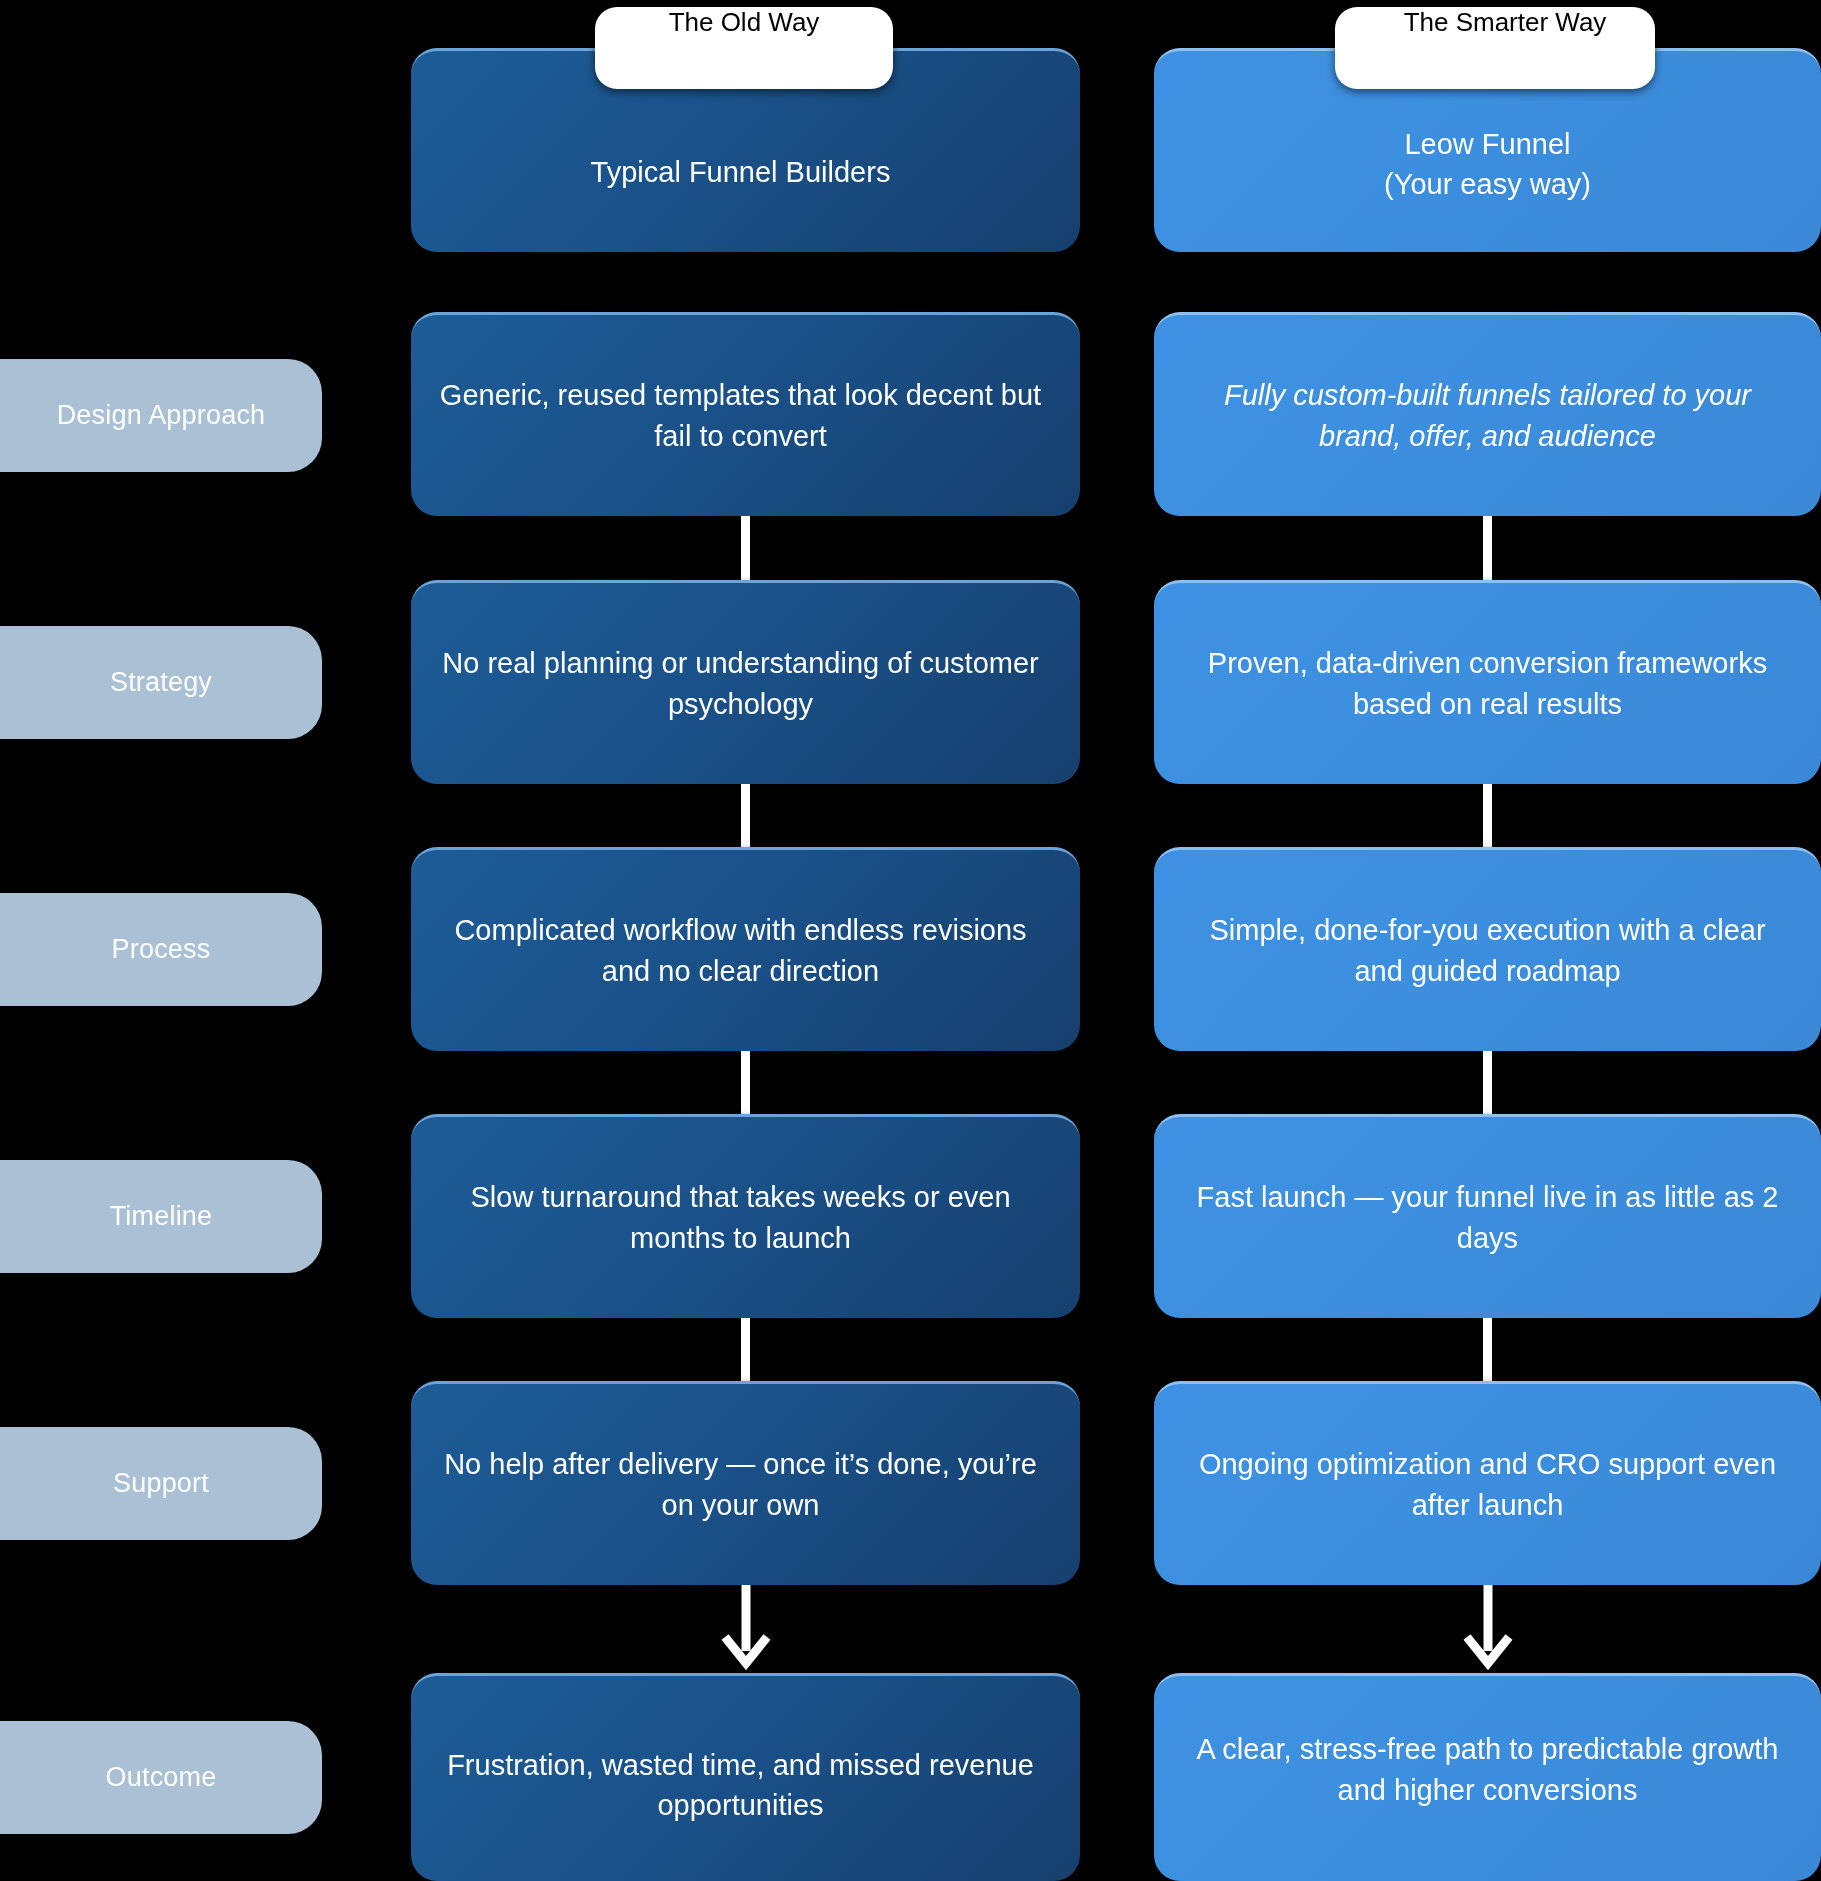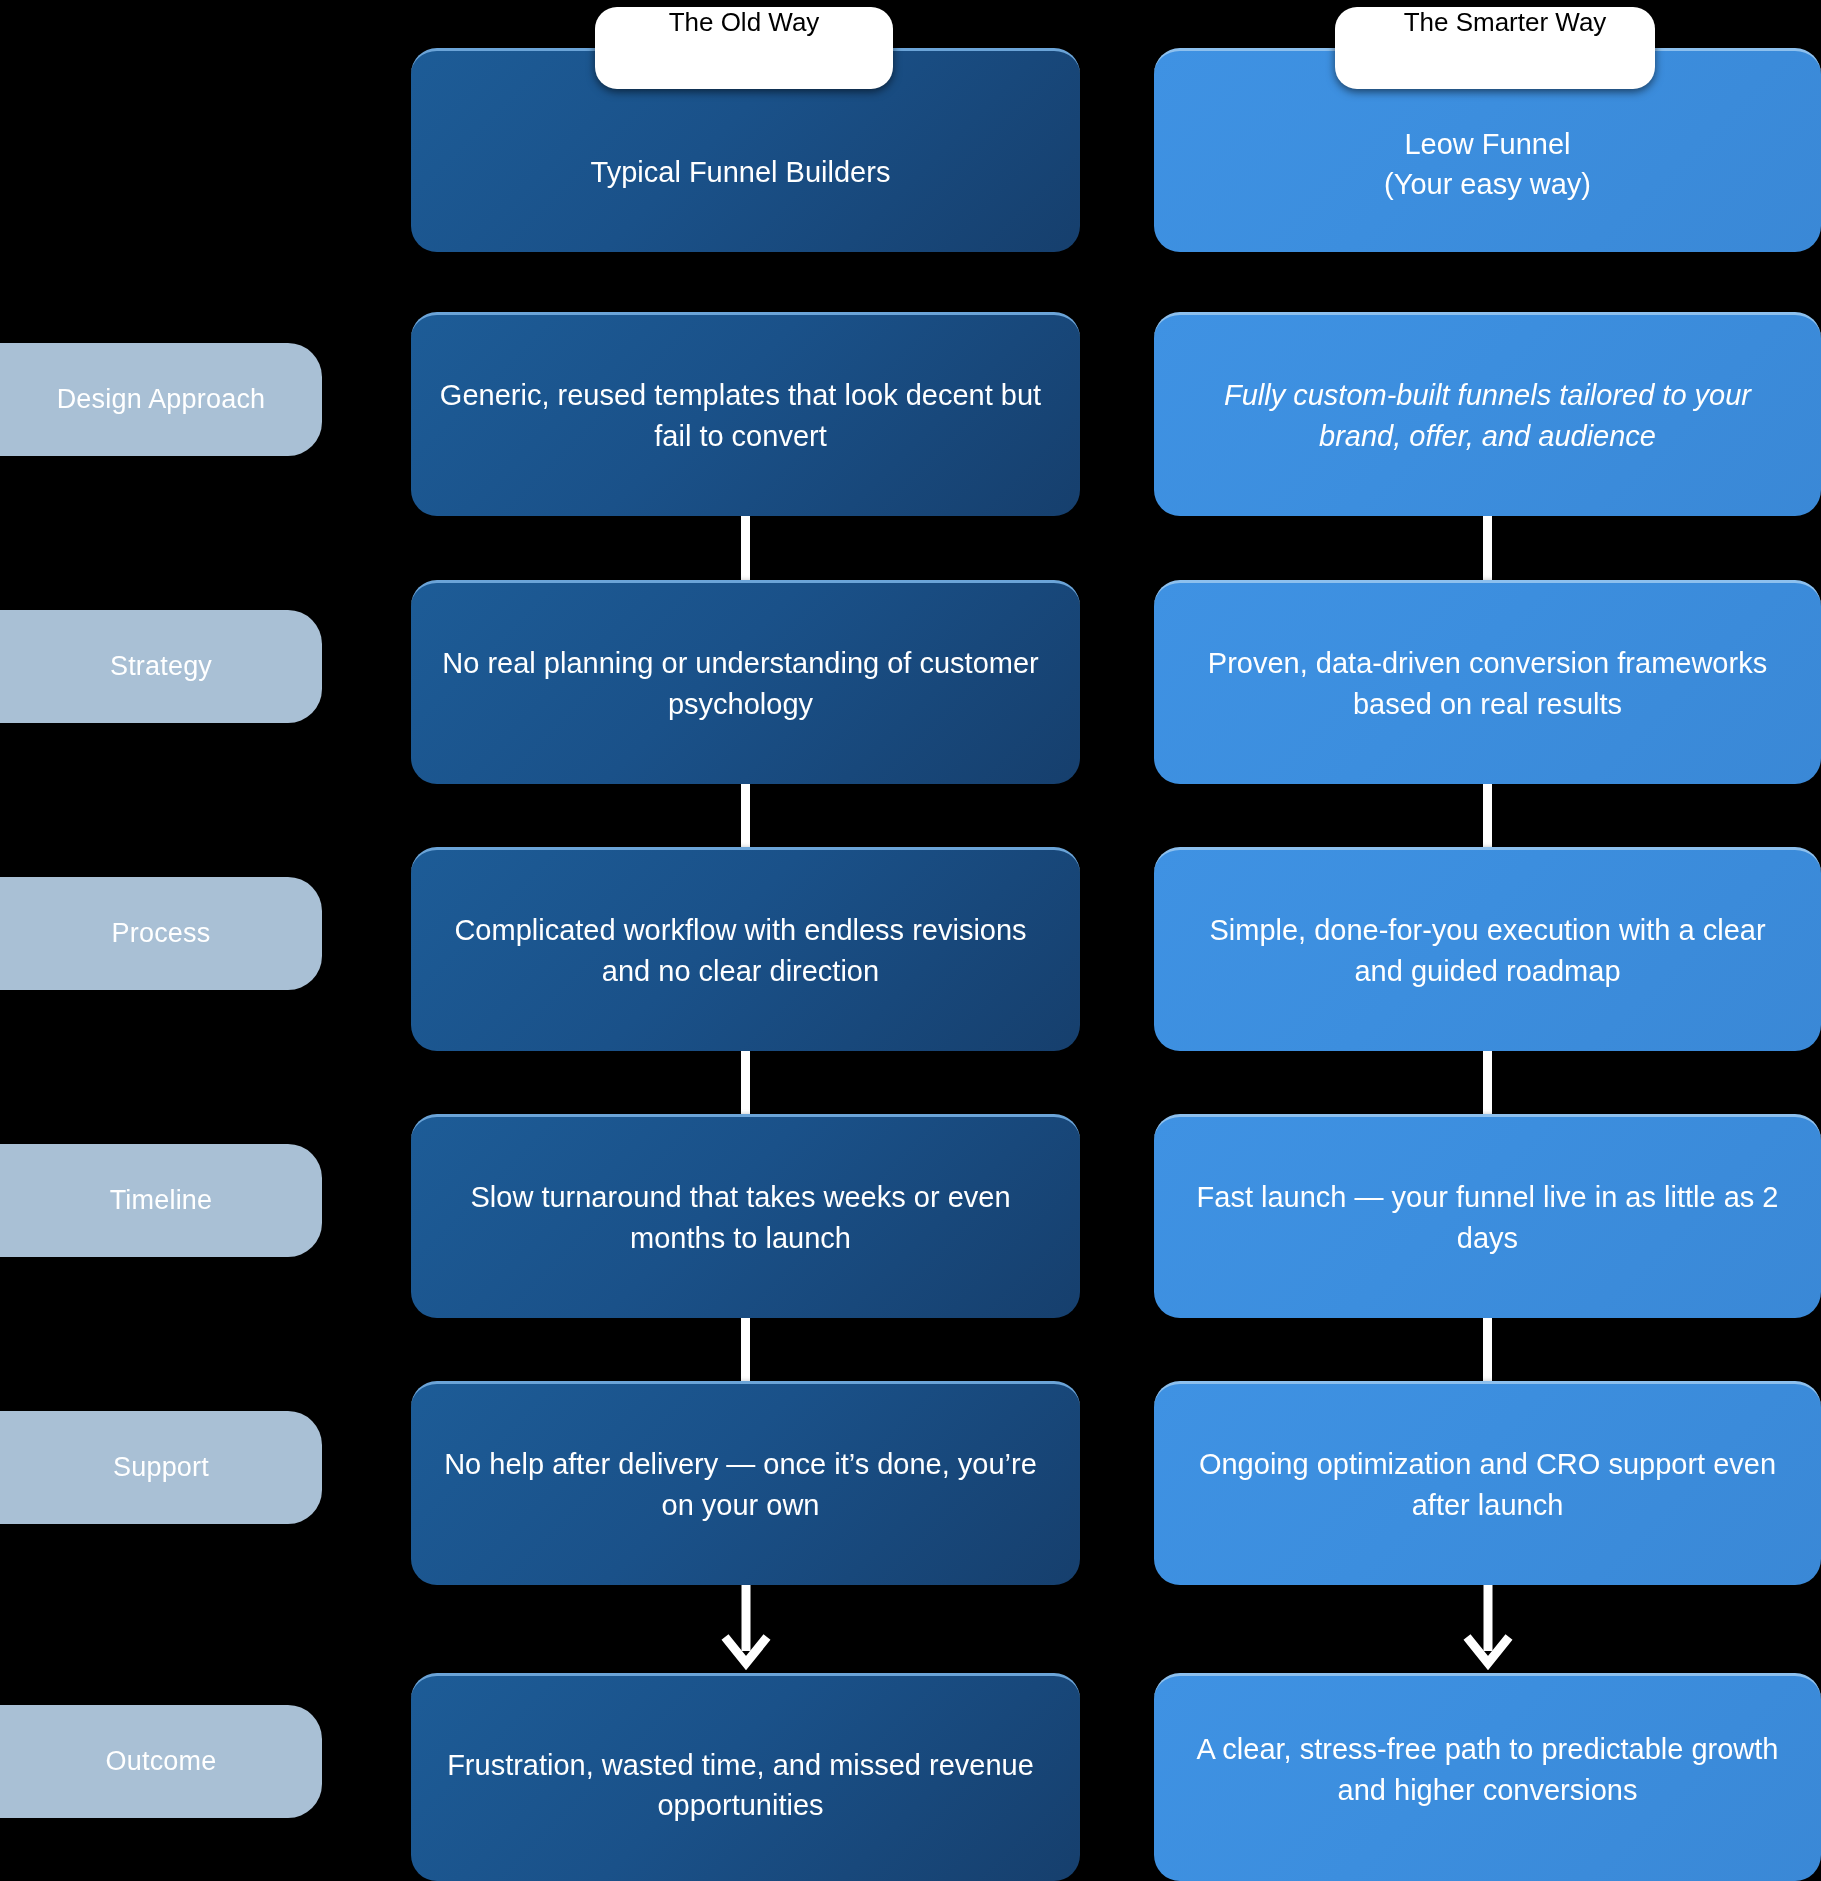--- a/index.html
+++ b/index.html
@@ -3,21 +3,21 @@
 <meta charset="utf-8">
 <style>
   html,body{margin:0;padding:0;background:#000;}
   body{
     width:1821px;height:1881px;position:relative;overflow:hidden;
     font-family:"Liberation Sans","DejaVu Sans",sans-serif;
     -webkit-font-smoothing:antialiased;
   }
 
   
-  .label-col{position:absolute;left:0;top:0;width:322px;height:1359px;}
+  .label-col{position:absolute;left:0;top:16px;width:322px;height:1359px;}
   .label-pill{
     position:absolute;left:-38px;width:360px;
     background:#a9c0d5;border-radius:34px;
     display:flex;align-items:center;justify-content:center;
     color:#ffffff;font-size:27px;letter-spacing:.2px;
     box-sizing:border-box;padding-left:38px;
   }
 
   
   .col{position:absolute;top:0;}

